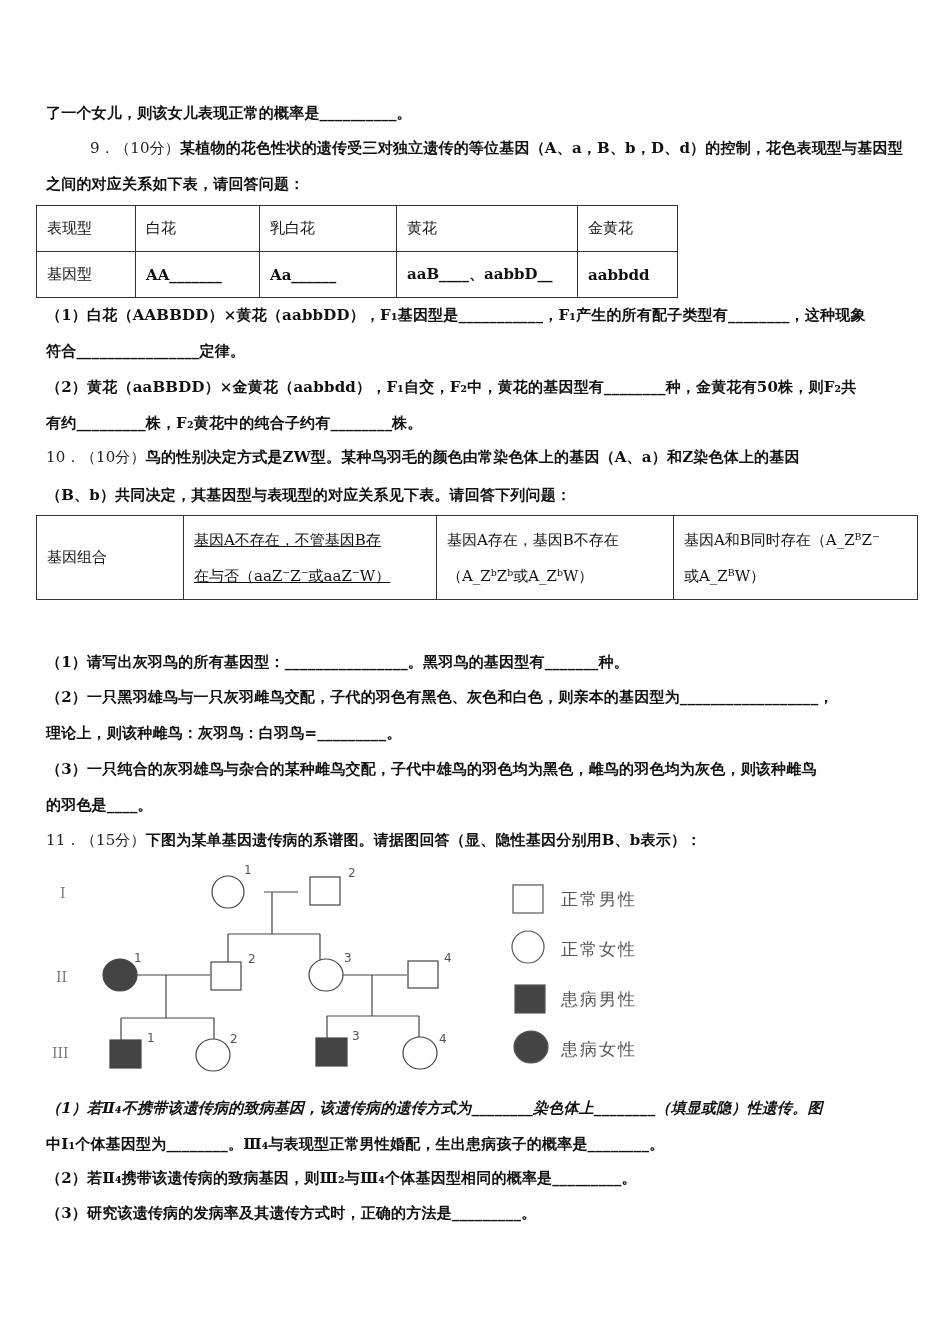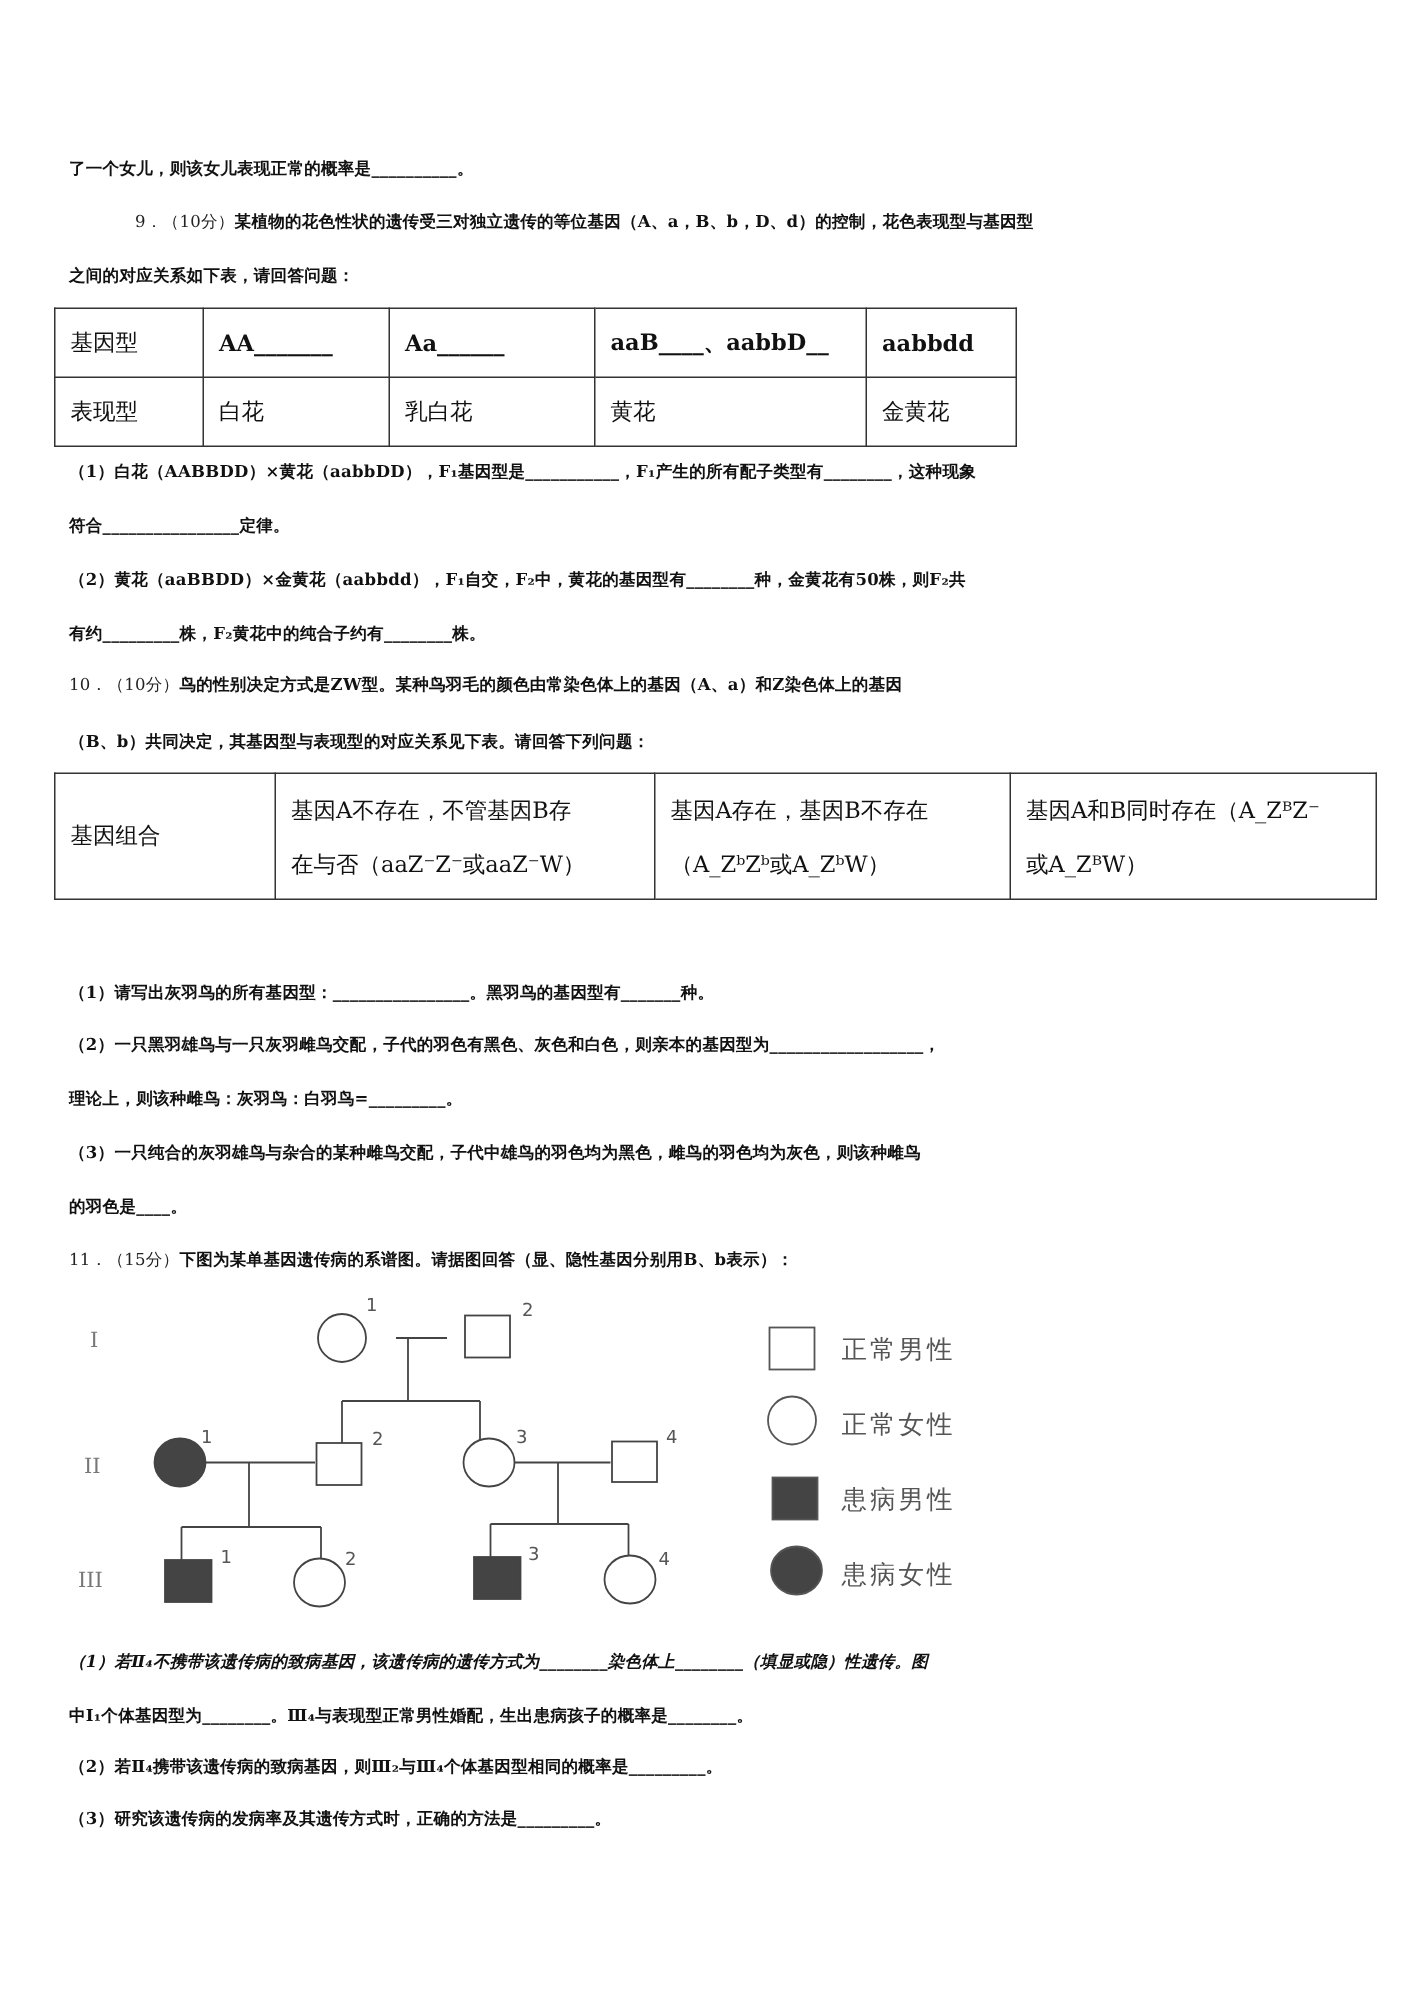--- a/index.html
+++ b/index.html
@@ -1,18 +1,18 @@
 <!DOCTYPE html>
 <html><head>
 <meta charset="utf-8">
 <style>
   html, body { margin:0; padding:0; background:#ffffff; }
   body { width:950px; height:1344px; position:relative; overflow:hidden;
          font-family:"DejaVu Serif", "Liberation Serif", serif; color:#111; }
-  .line { position:absolute; left:46px; font-size:11px; line-height:20px; white-space:nowrap; letter-spacing:0.2px; }
+  .line { position:absolute; left:46px; font-size:15px; line-height:20px; white-space:nowrap; letter-spacing:0.2px; }
   .b { font-weight:bold; }
   .qnum { font-weight:normal; color:#222; }
   table.t { position:absolute; border-collapse:collapse; font-size:15px; }
   table.t td { border:1.5px solid #333; padding:0 10px; vertical-align:middle; }
   .bold { font-weight:bold; }
   .diagram { position:absolute; left:40px; top:858px; width:440px; height:220px; }
   .legend { position:absolute; left:505px; top:875px; width:160px; height:195px; }
 </style>
 </head>
 <body>
@@ -20,51 +20,51 @@
 <div class="line b" style="top:103px;">了一个女儿，则该女儿表现正常的概率是__________。</div>
 
 <div class="line b" style="top:138px;margin-left:44px;">
   <span class="qnum">9．</span><span class="qnum">（10分）</span><span>某植物的花色性状的遗传受三对独立遗传的等位基因（A、a，B、b，D、d）的控制，花色表现型与基因型</span>
 </div>
 <div class="line b" style="top:174px;">之间的对应关系如下表，请回答问题：</div>
 
 <table class="t" style="left:36px; top:205px; width:642px;">
   <tbody>
       <tr style="height:46px;">
+    <td style="width:78px;">表现型</td>
+    <td style="width:103px;">白花</td>
+    <td style="width:116px;">乳白花</td>
+    <td style="width:160px;">黄花</td>
+    <td>金黄花</td>
+  </tr>
+  <tr style="height:46px;">
     <td>基因型</td>
     <td class="bold">AA_______</td>
     <td class="bold">Aa______</td>
     <td class="bold">aaB____、aabbD__</td>
     <td class="bold">aabbdd</td>
-  </tr>
-  <tr style="height:46px;">
-    <td style="width:78px;">表现型</td>
-    <td style="width:103px;">白花</td>
-    <td style="width:116px;">乳白花</td>
-    <td style="width:160px;">黄花</td>
-    <td>金黄花</td>
   </tr>
 </tbody>
   </table>
 
 <div class="line b" style="top:305px;">（1）白花（AABBDD）×黄花（aabbDD），F₁基因型是___________，F₁产生的所有配子类型有________，这种现象</div>
 <div class="line b" style="top:341px;">符合________________定律。</div>
 <div class="line b" style="top:377px;">（2）黄花（aaBBDD）×金黄花（aabbdd），F₁自交，F₂中，黄花的基因型有________种，金黄花有50株，则F₂共</div>
 <div class="line b" style="top:413px;">有约_________株，F₂黄花中的纯合子约有________株。</div>
 
 <div class="line b" style="top:447px;">
   <span class="qnum">10．</span><span class="qnum">（10分）</span><span>鸟的性别决定方式是ZW型。某种鸟羽毛的颜色由常染色体上的基因（A、a）和Z染色体上的基因</span>
 </div>
 <div class="line b" style="top:485px;">（B、b）共同决定，其基因型与表现型的对应关系见下表。请回答下列问题：</div>
 
 <table class="t" style="left:36px; top:515px; width:882px;">
   <tbody>
       <tr style="height:84px;">
     <td style="width:126px;">基因组合</td>
-    <td style="width:232px; line-height:36px;">
+    <td style="width:232px; line-height:36px;text-decoration:underline;">
       <div>基因A不存在，不管基因B存</div>
       <div>在与否（aaZ⁻Z⁻或aaZ⁻W）</div>
     </td>
     <td style="width:216px; line-height:36px;">
       <div>基因A存在，基因B不存在</div>
       <div>（A_ZᵇZᵇ或A_ZᵇW）</div>
     </td>
     <td style="line-height:36px;">
       <div>基因A和B同时存在（A_ZᴮZ⁻</div>
       <div>或A_ZᴮW）</div>

